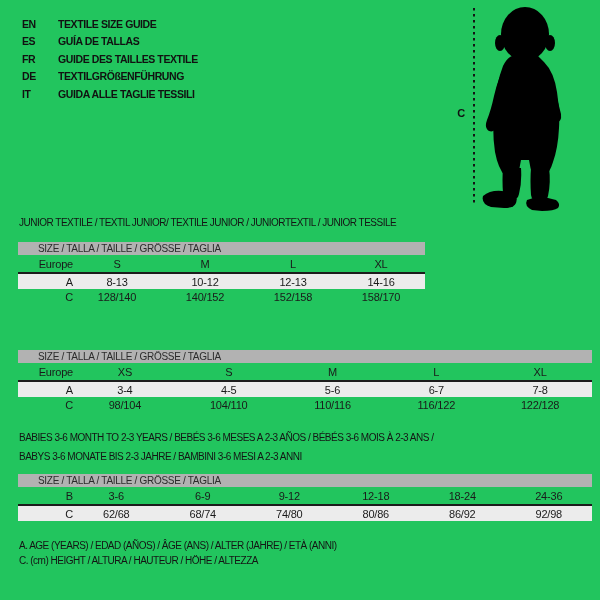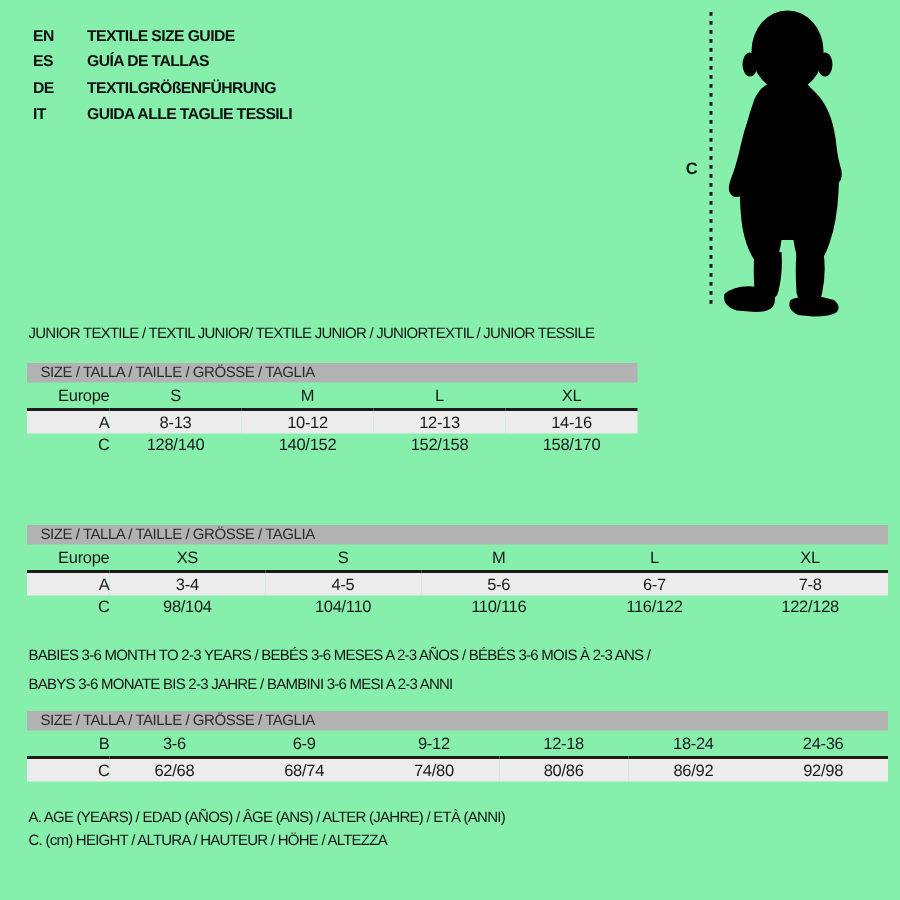--- a/index.html
+++ b/index.html
@@ -1,21 +1,21 @@
 <!DOCTYPE html>
 <html><head>
 <meta charset="utf-8">
 <style>
   html,body { margin:0; padding:0; }
   body {
     width:600px; height:600px; background:#ffffff;
     font-family:"Liberation Sans", sans-serif; color:#111;
     -webkit-font-smoothing:antialiased;
   }
-  .page { position:relative; width:600px; height:600px; overflow:hidden; background:#86efac; }
+  .page { position:relative; width:600px; height:600px; overflow:hidden; background:#22c55e; }
 
   
   .lang-list { position:absolute; left:22px; top:15px; font-weight:bold; font-size:10.5px; letter-spacing:-0.4px; }
   .lang-row { display:flex; height:17.5px; align-items:center; }
   .lang-code { width:36px; }
 
   
   .figure { position:absolute; left:440px; top:0; width:160px; height:215px; }
   .figure svg { position:absolute; left:0; top:0; }
   .figure-c { position:absolute; left:12px; top:107px; width:18px; text-align:center;
@@ -26,21 +26,21 @@
                    letter-spacing:-0.5px; white-space:nowrap; color:#141414; }
   .t-junior   { top:217px; }
   .t-children { top:322px; }
   .t-babies   { top:428px; line-height:19px; }
 
   
   .tbl { position:absolute; left:18px; }
   .tbl-junior   { top:242px; width:407px; }
   .tbl-children { top:350px; width:574px; }
   .tbl-babies   { top:474px; width:574px; }
-  .size-bar { background:#b2b2b2; height:13px; line-height:13px; padding-left:9px;
+  .size-bar { background:#b2b2b2; height:13px; line-height:13px; padding-left:20px;
               font-size:10px; letter-spacing:-0.3px; color:#2b2b2b; }
   table.sizes { width:100%; border-collapse:collapse; table-layout:fixed;
                 font-size:11px; letter-spacing:-0.2px; color:#1a1a1a; }
   col.c-label { width:55px; }
   table.sizes td { text-align:center; padding:0; height:15px; }
   table.sizes td.lbl { text-align:right; padding-left:3px; }
   tr.r-first td { height:17px; border-bottom:2px solid #1c1c1c; }
   tr.r-alt { background:#ececec; }
 
   
@@ -53,20 +53,24 @@
 <div class="page">
 
   <div class="lang-list">
     <div class="lang-row">
       <span class="lang-code">EN</span>
       <span class="lang-label">TEXTILE SIZE GUIDE</span>
     </div>
     <div class="lang-row">
       <span class="lang-code">ES</span>
       <span class="lang-label">GUÍA DE TALLAS</span>
+    </div>
+    <div class="lang-row">
+      <span class="lang-code">FR</span>
+      <span class="lang-label">GUIDE DES TAILLES TEXTILE</span>
     </div>
     <div class="lang-row">
       <span class="lang-code">DE</span>
       <span class="lang-label">TEXTILGRÖßENFÜHRUNG</span>
     </div>
     <div class="lang-row">
       <span class="lang-code">IT</span>
       <span class="lang-label">GUIDA ALLE TAGLIE TESSILI</span>
     </div>
   </div>

